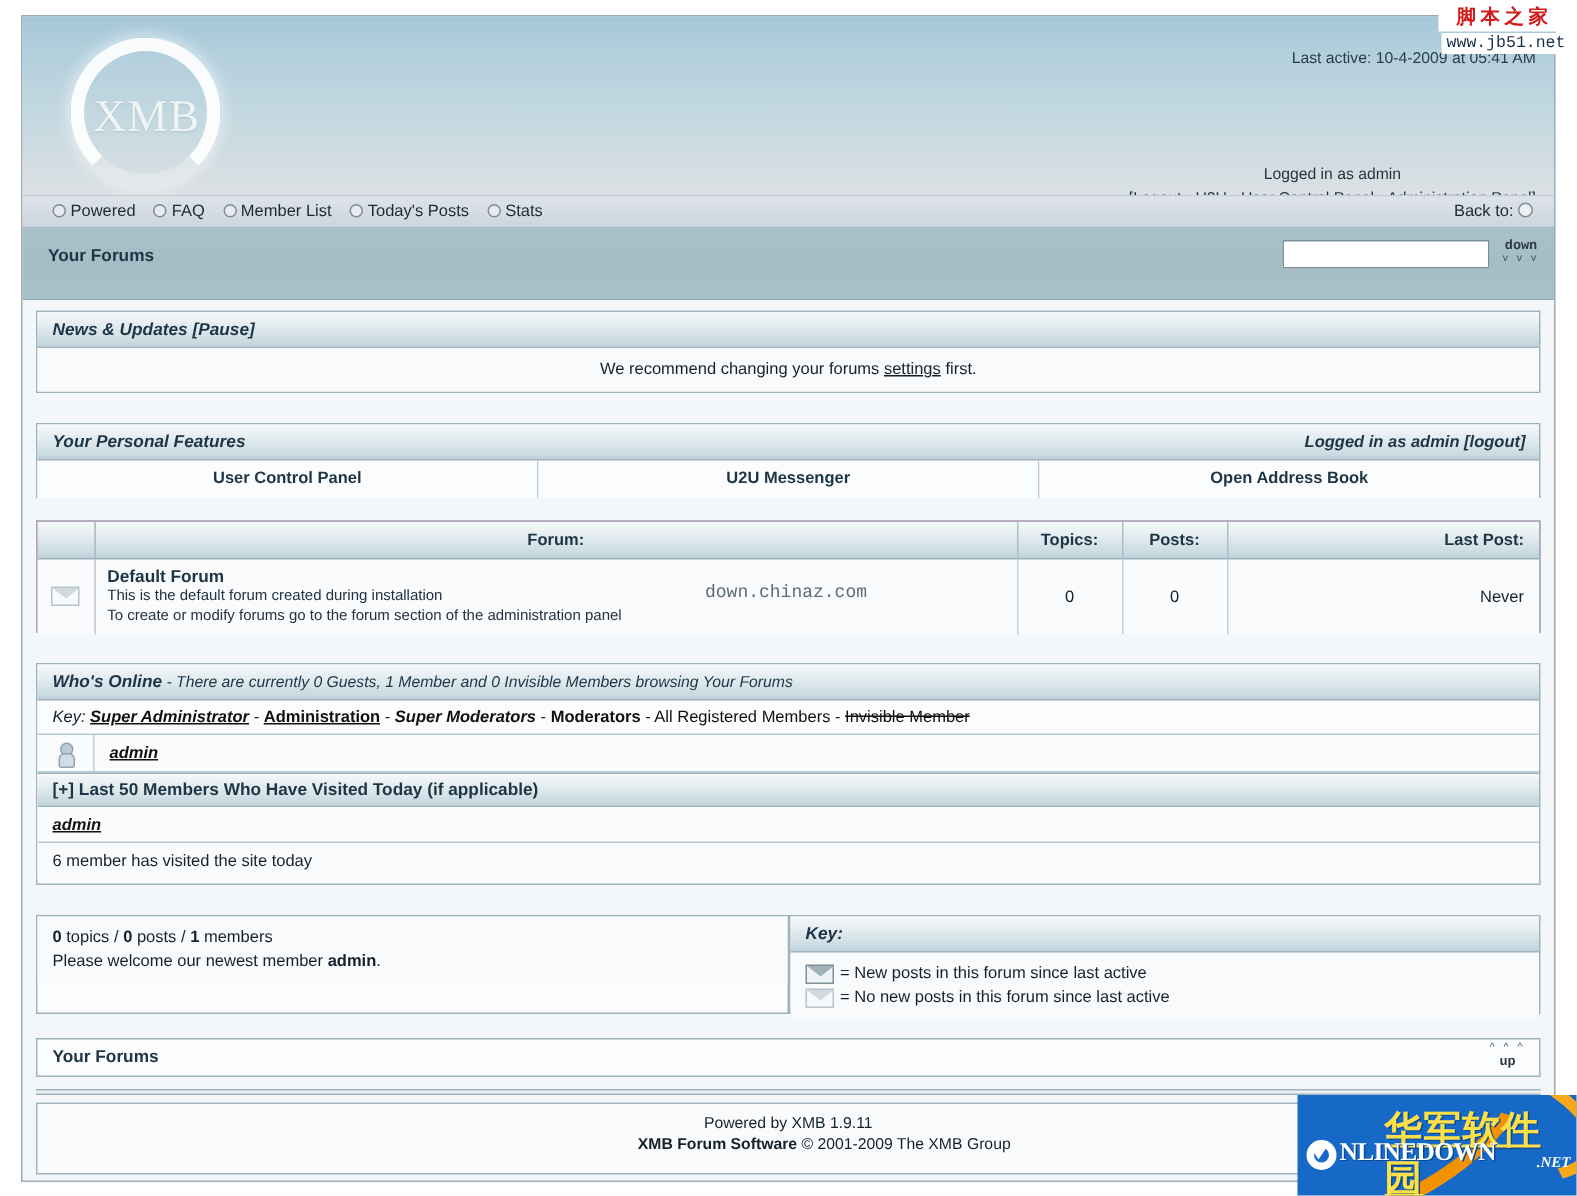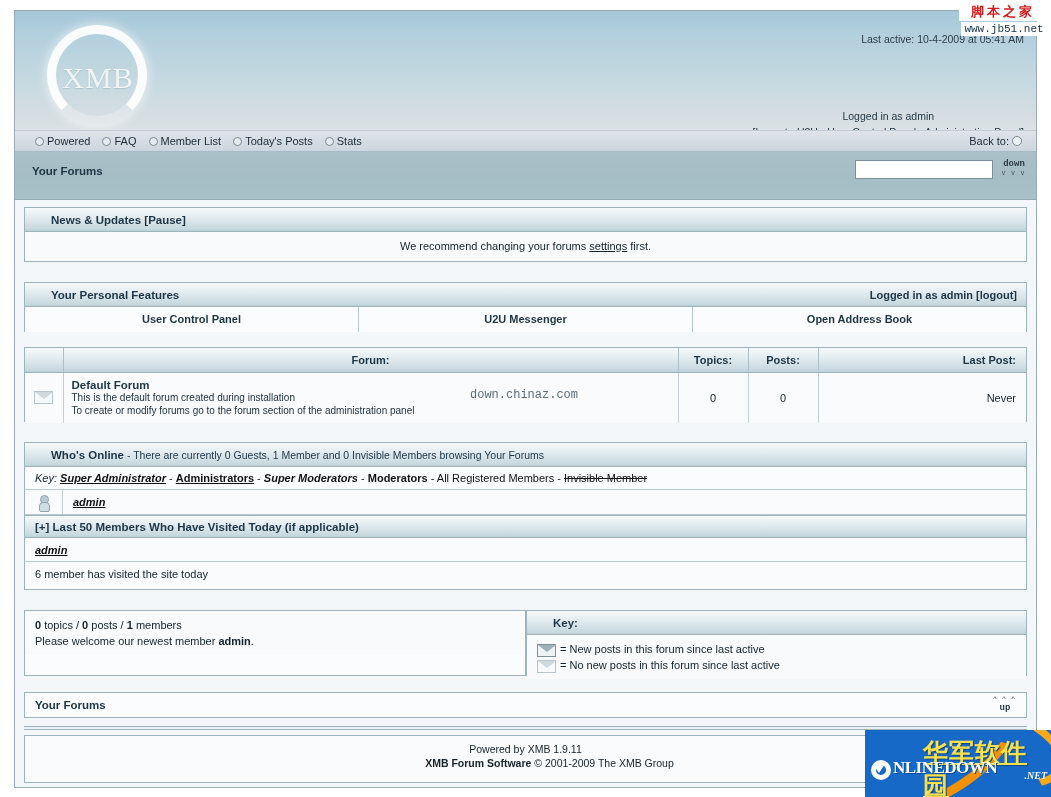--- a/index.html
+++ b/index.html
@@ -121,23 +121,24 @@
   
   .panel {
     position:absolute;
     border:1px solid #9fb3bd;
     background:#fbfcfd;
   }
   .ph-bar {
     height:24px; line-height:24px;
     background:linear-gradient(to bottom,#f6f9fa 0%,#e3ecf0 40%,#c8d9e0 90%,#bcd0d8 100%);
     border-bottom:1px solid #9fb3bd;
-    padding:0 26px;
+    padding:0 10px;
     font-size:11.5px; font-weight:bold; color:#1d3545;
     position:relative;
+    font-style:italic;
   }
   .ph-bar .right {
     position:absolute; right:9px; top:0;
     font-size:11px; font-weight:bold; color:#1d3545;
   }
   .ph-bar .right a { color:#1d3545; text-decoration:none; }
   .ph-body { background:#f8fafc; }
 
   
   #news { left:24px; top:207px; width:1003px; height:55px; }
@@ -455,21 +456,21 @@
       </tbody>
     </table>
   </div>
 
   <div class="panel" id="wo">
     <div class="ph-bar" id="wo-head">
       <span class="wtitle">Who's Online</span><span class="wrest"> - There are currently 0 Guests, 1 Member and 0 Invisible Members browsing Your Forums</span>
     </div>
     <div class="ph-body">
       <div id="wo-key"><span class="k-lab">Key:</span>
-        <span class="r-sa">Super Administrator</span><span> - </span><span class="r-ad">Administrators</span><span> - </span><span class="r-sm">Super Moderators</span><span> - </span><span class="r-mo">Moderators</span><span> - </span><span class="r-al">All Registered Members</span><span> - </span><span class="r-iv">Invisible Member</span>
+        <span class="r-sa">Super Administrator</span><span> - </span><span class="r-ad">Administration</span><span> - </span><span class="r-sm">Super Moderators</span><span> - </span><span class="r-mo">Moderators</span><span> - </span><span class="r-al">All Registered Members</span><span> - </span><span class="r-iv">Invisible Member</span>
       </div>
       <div id="wo-userrow">
         <div class="ucol">
             <span class="person"></span>
           </div>
         <div class="unames"><a href="#" class="r-sa">admin</a></div>
       </div>
       <div id="last50"><a href="#">[+] Last 50 Members Who Have Visited Today (if applicable)</a></div>
       <div id="visited-names"><a href="#" class="r-sa">admin</a></div>
       <div id="visited-count">6 member has visited the site today</div>

